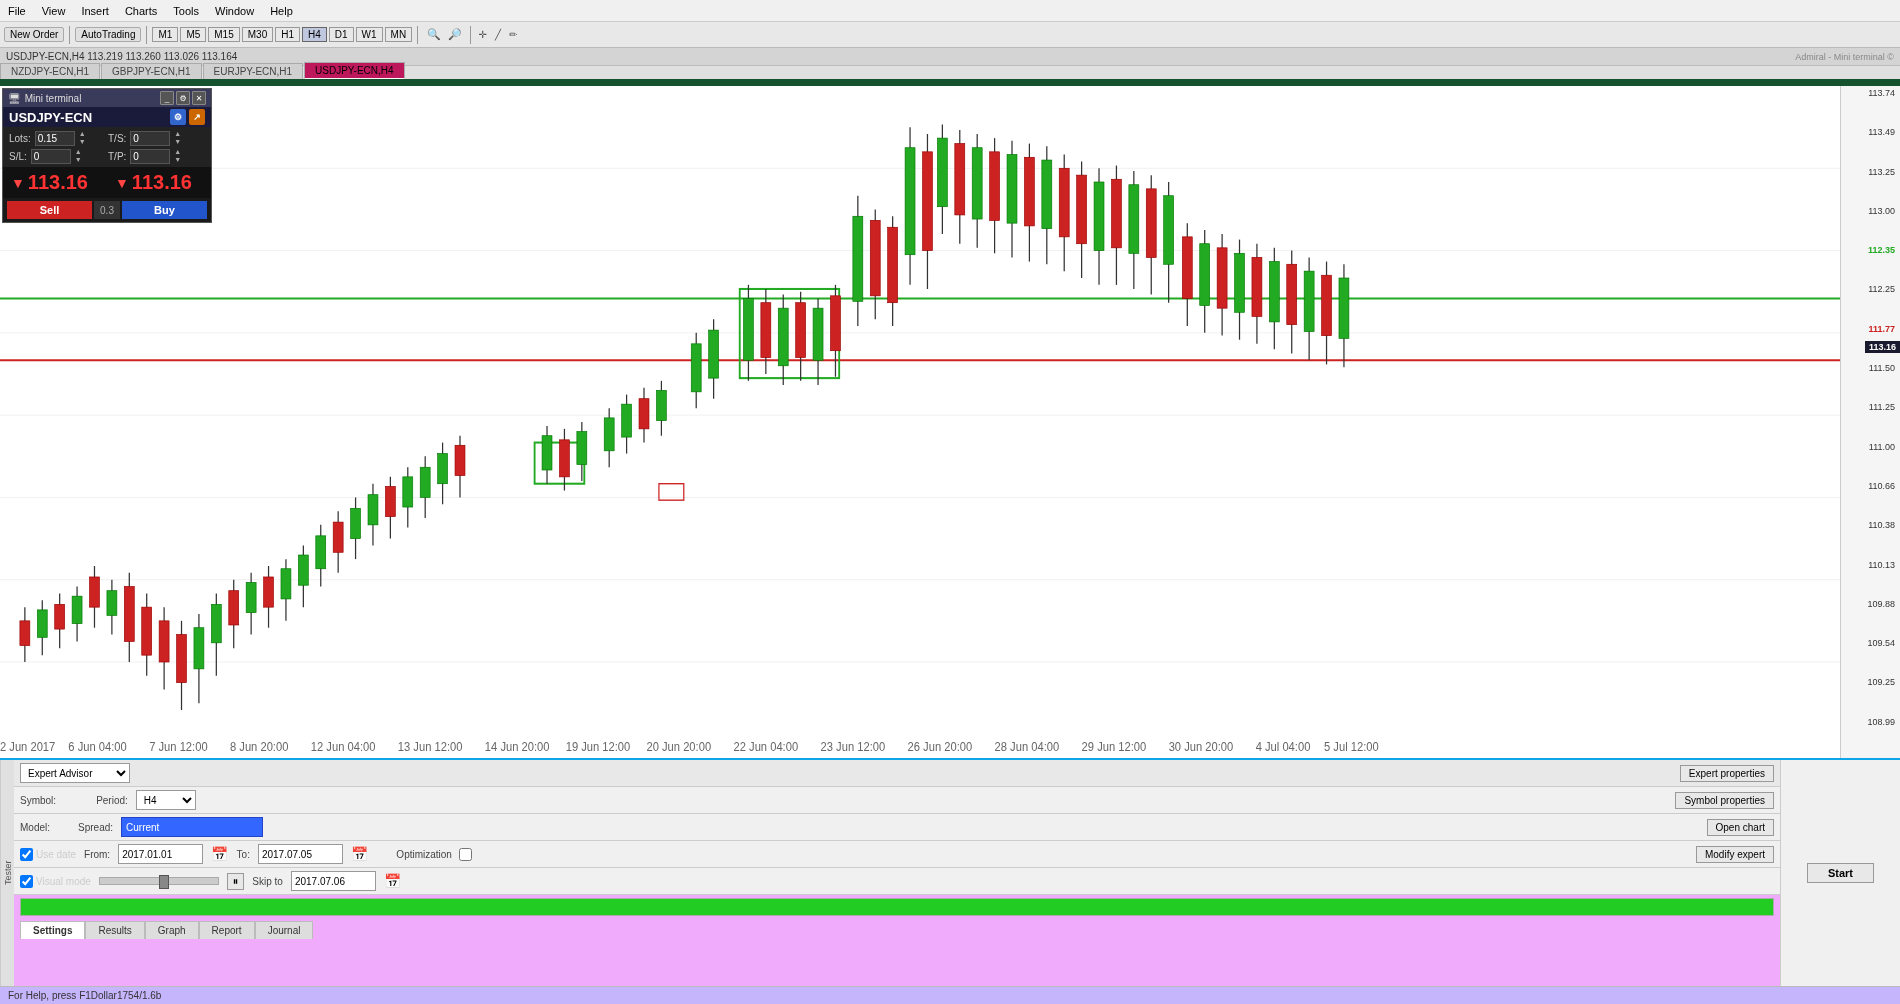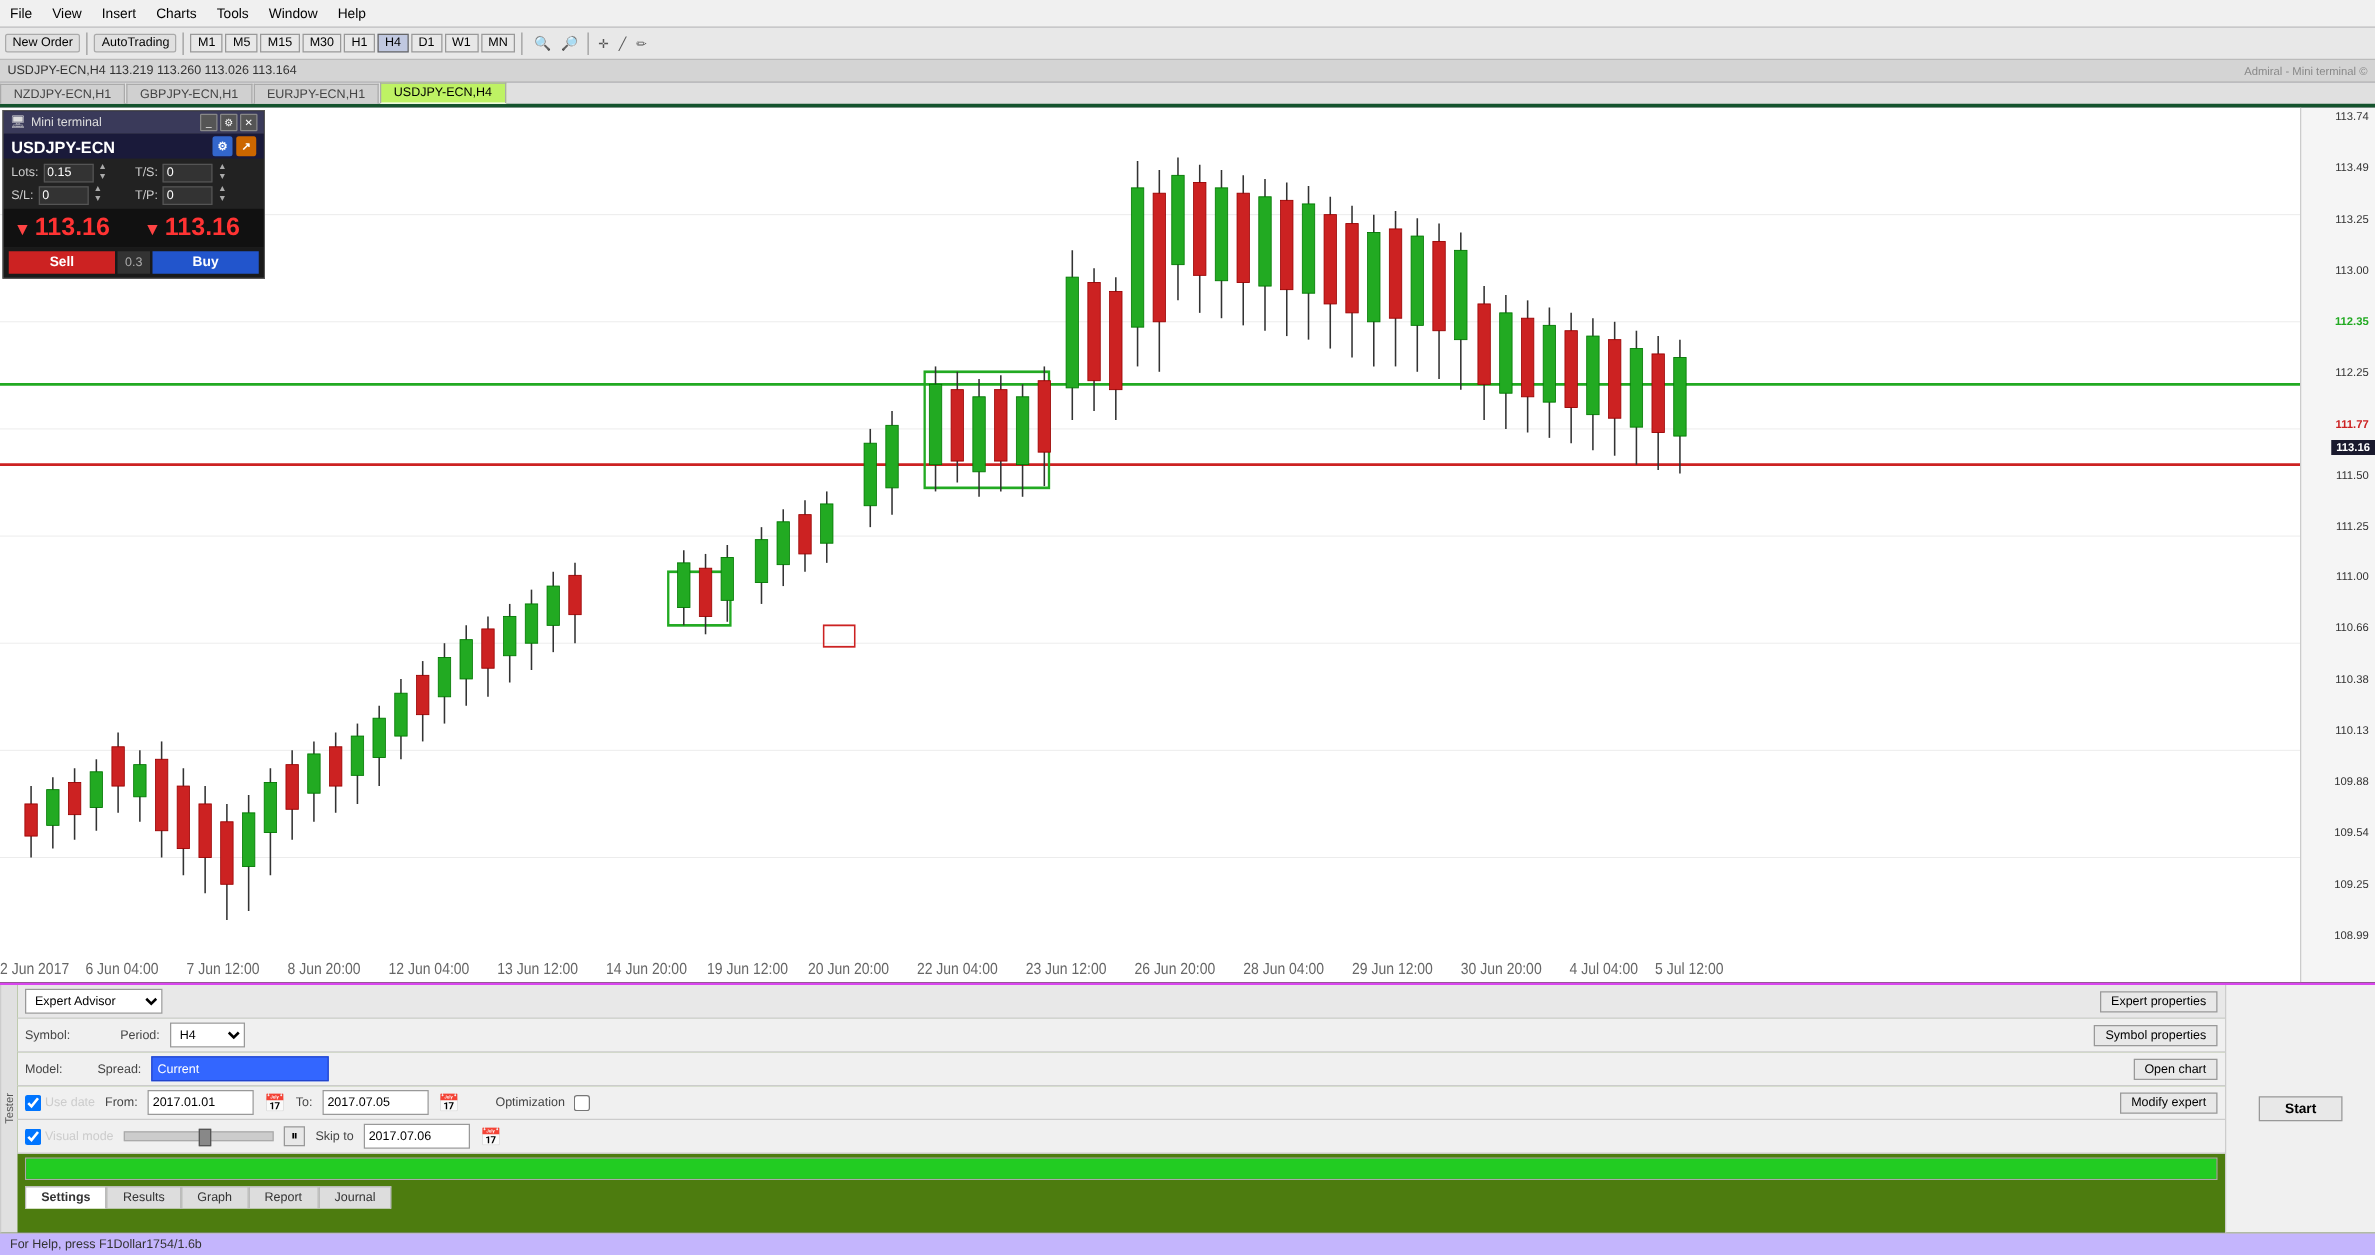--- a/index.html
+++ b/index.html
@@ -65,23 +65,23 @@
     .visual-slider { display: flex; align-items: center; gap: 4px; }
     .slider-track { width: 120px; height: 8px; background: #ccc; border: 1px solid #aaa; position: relative; }
     .slider-thumb { position: absolute; left: 50%; top: -3px; width: 10px; height: 14px; background: #888; border: 1px solid #555; cursor: pointer; }
     .period-btn { border: 1px solid #999; background: #e8e8e8; font-size: 10px; padding: 1px 5px; cursor: pointer; }
     .period-btn.active { background: #c0c8e0; border-color: #666; }
 
     
     #chart-svg { width: 100%; height: 100%; }
 
     
-    #chart-tabs { background: #e0e0e0; height: 20px; display: flex; align-items: flex-end; border-bottom: 3px solid #14532d; }
+    #chart-tabs { background: #e0e0e0; height: 20px; display: flex; align-items: flex-end; border-bottom: 7px solid #14532d; }
     .chart-tab { padding: 2px 10px; font-size: 10px; border: 1px solid #aaa; border-bottom: none; cursor: pointer; background: #d0d0d0; color: #444; margin-right: 1px; }
-    .chart-tab.active { background: #bef264; color: #000; border-bottom: 1px solid #fff; }
+    .chart-tab.active { background: #be185d; color: #000; border-bottom: 1px solid #fff; }
   </style>
 </head>
 <body>
 
 <div id="menu-bar">
   <span>File</span>
   <span>View</span>
   <span>Insert</span>
   <span>Charts</span>
   <span>Tools</span>
@@ -471,21 +471,21 @@
       <div style="flex:1; display:flex; align-items:flex-start; justify-content:flex-end; padding-right:3px;">110.13</div>
       <div style="flex:1; display:flex; align-items:flex-start; justify-content:flex-end; padding-right:3px;">109.88</div>
       <div style="flex:1; display:flex; align-items:flex-start; justify-content:flex-end; padding-right:3px;">109.54</div>
       <div style="flex:1; display:flex; align-items:flex-start; justify-content:flex-end; padding-right:3px;">109.25</div>
       <div style="flex:1; display:flex; align-items:flex-start; justify-content:flex-end; padding-right:3px;">108.99</div>
 
       <div style="position:absolute; right:0; top:38%; background:#1a1a2e; color:#fff; padding:1px 4px; font-size:9px; font-weight:bold; white-space:nowrap;">113.16</div>
     </div>
   </div>
 
-  <div id="tester-panel" style="height:200px; background:#4d7c0f; border-top:2px solid #d946ef; display:flex; position:relative;">
+  <div id="tester-panel" style="height:228px; background:#f0abfc; border-top:2px solid #0ea5e9; display:flex; position:relative;">
 
     <div style="width:14px; background:#e0e0e0; border-right:1px solid #ccc; display:flex; align-items:center; justify-content:center; writing-mode:vertical-rl; transform:rotate(180deg); font-size:9px; color:#555;">
       <span>Tester</span>
     </div>
 
     <div style="flex:1; display:flex; flex-direction:column;">
 
       <div style="display:flex; align-items:center; padding:3px 6px; border-bottom:1px solid #ccc; background:#e8e8e8; gap:8px;">
         <select class="tester-select" style="width:110px;">
           <option>Expert Advisor</option>

